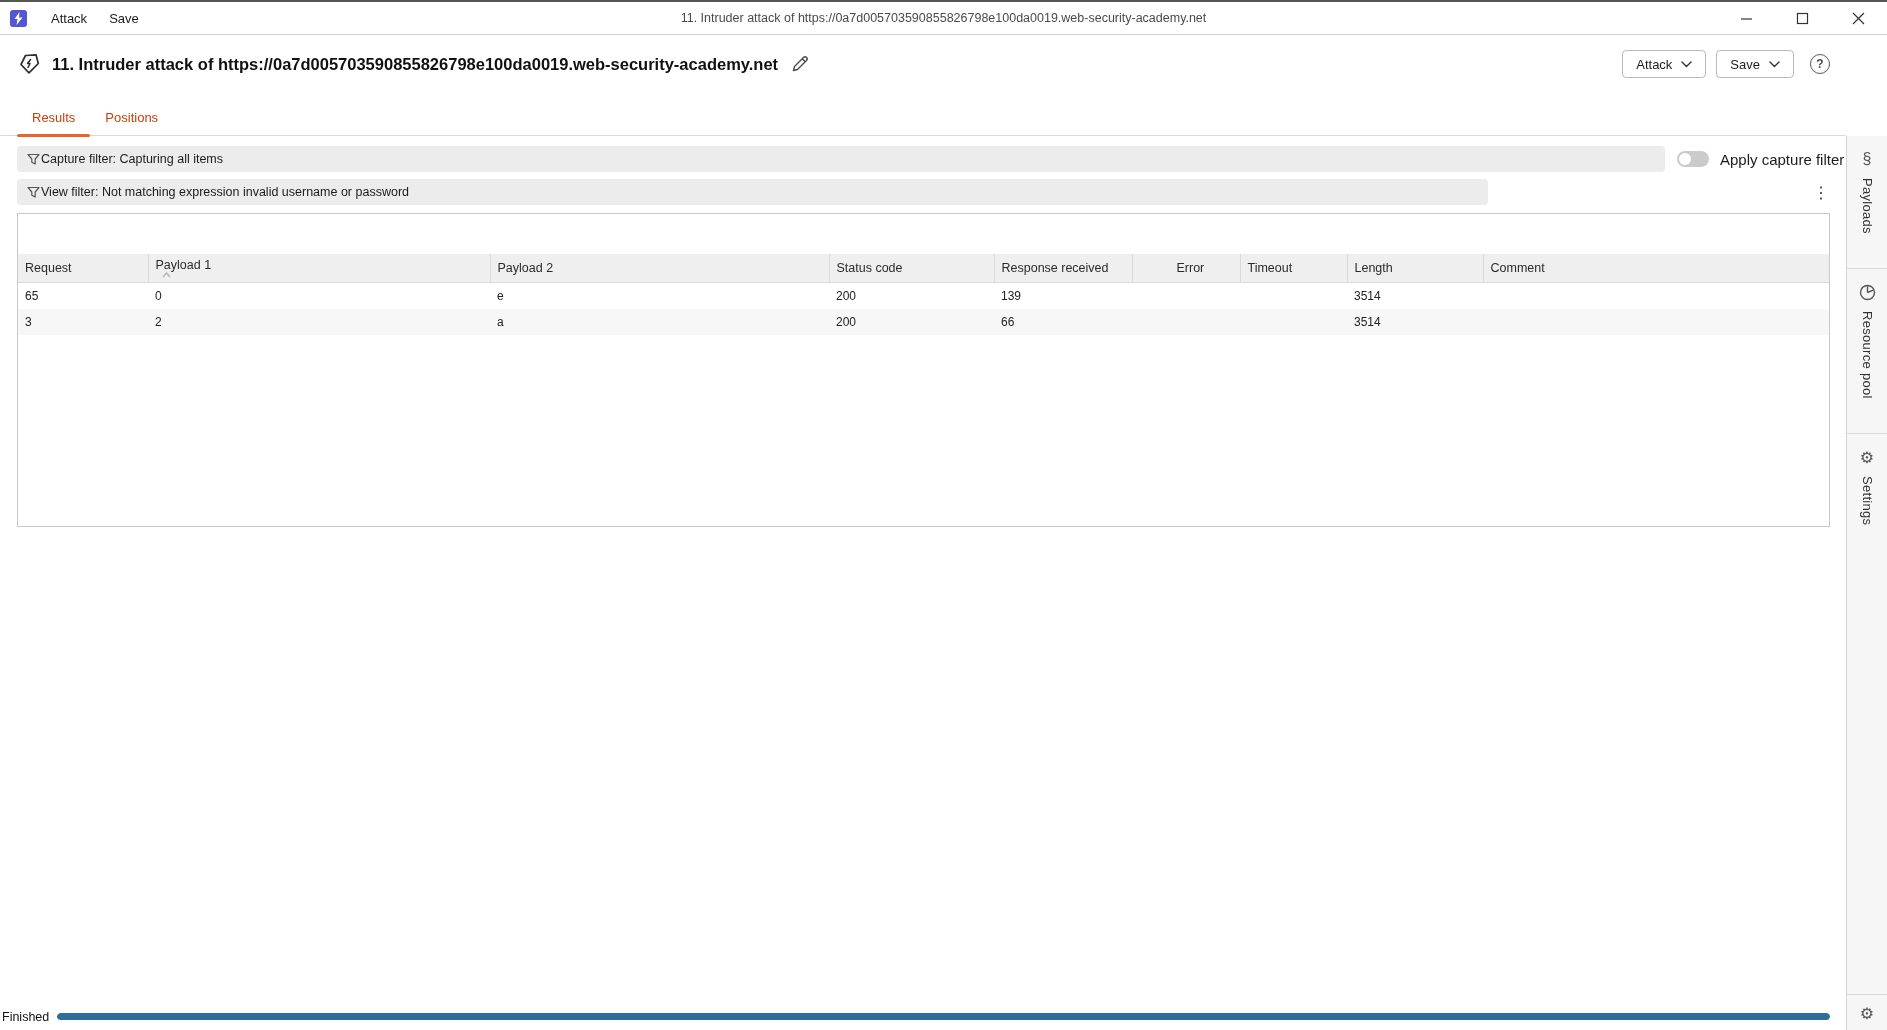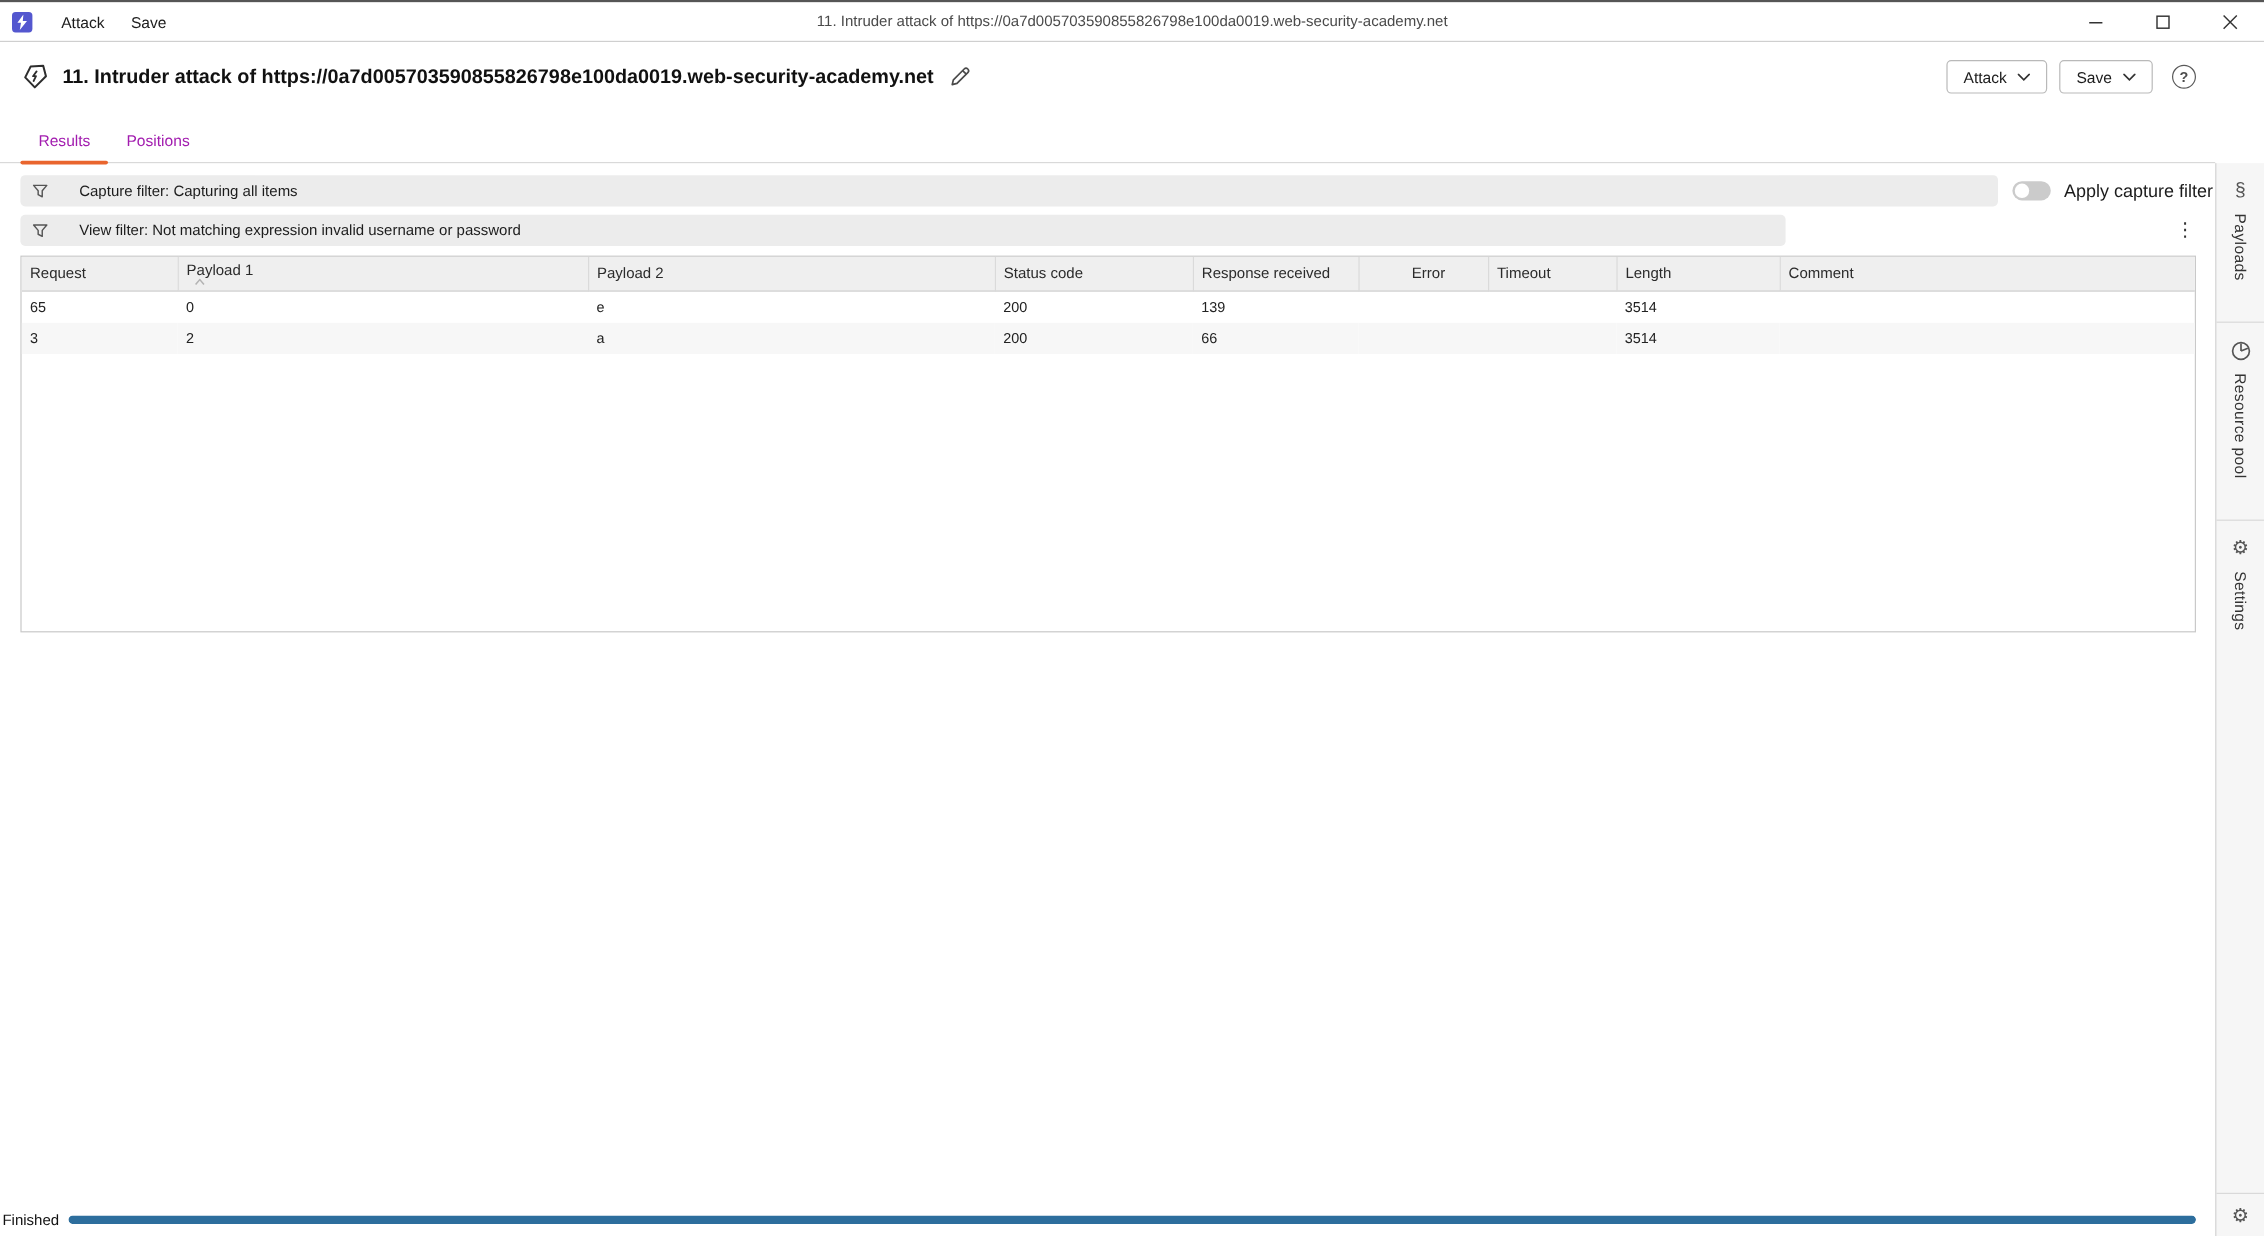--- a/index.html
+++ b/index.html
@@ -28,40 +28,40 @@
   .pencil-icon { margin-left:12px; width:20px; height:20px; }
   .header-right { margin-left:auto; display:flex; align-items:center; gap:10px; margin-right:16px; }
   .btn { display:flex; align-items:center; gap:9px; background:#fff; border:1px solid #b9b9b9;
     border-radius:4px; padding:4px 13px; font-size:13px; color:#1c1c1c; height:28px; cursor:pointer; }
   .help-icon { width:20px; height:20px; border:1.5px solid #595959; border-radius:50%;
     display:flex; align-items:center; justify-content:center; font-size:12px; font-weight:700; color:#4c4c4c; margin-left:6px; }
 
   
   .tabbar { position:absolute; left:0; top:103px; width:1846px; height:33px;
     display:flex; align-items:flex-end; padding-left:17px; border-bottom:1px solid #d9d9d9; }
-  .tab { font-size:13px; padding:7px 15px 10px 15px; position:relative; color:#a21caf; cursor:pointer; }
+  .tab { font-size:13px; padding:7px 15px 10px 15px; position:relative; color:#c2410c; cursor:pointer; }
   .tab.active::after { content:""; position:absolute; left:0; right:0; bottom:-2px; height:3px;
     border-radius:2px; background:var(--accent); }
 
   
   .filter-bar { position:absolute; left:17px; height:26px; background:#ececec; border-radius:4px;
-    display:flex; align-items:center; padding:0 10px; gap:26px; font-size:12.5px; color:#1c1c1c; }
+    display:flex; align-items:center; padding:0 10px; gap:1px; font-size:12.5px; color:#1c1c1c; }
   .capture-bar { top:146px; width:1648px; }
   .view-bar { top:179px; width:1471px;text-align:right; }
   .toggle-wrap { position:absolute; left:1677px; top:146px; height:26px; display:flex; align-items:center; gap:11px; }
   .toggle { width:32px; height:16px; border-radius:8px; background:#cbcbcb; position:relative; cursor:pointer; }
   .toggle .knob { position:absolute; left:2px; top:2px; width:12px; height:12px; border-radius:50%; background:#fff; }
   .toggle-label { font-size:15px; color:#1c1c1c; }
   .kebab { position:absolute; left:1810px; top:180px; width:22px; height:24px; display:flex;
     align-items:center; justify-content:center; font-size:16px; color:#333; cursor:pointer; }
 
   
   .table-wrap { position:absolute; left:17px; top:213px; width:1813px; height:314px;
     border:1px solid #c9c9c9; background:#fff; overflow:hidden; }
-  table { border-collapse:collapse; table-layout:fixed; width:1811px; }
+  table { border-collapse:collapse; table-layout:fixed; width:1811px;margin-top:40px; }
   th { background:#efefef; border:1px solid #dadada; border-top:none; font-weight:400;
     font-size:12.5px; color:#2b2b2b; text-align:left; padding:4px 7px; height:24px; white-space:nowrap; }
   th:first-child { border-left:none; } th:last-child { border-right:none; }
   th .sort { margin-left:6px; }
   td { font-size:12px; color:#222; padding:6px 7px; height:20px; white-space:nowrap; }
   tbody tr:nth-child(even) { background:#f7f7f7; }
 
   
   .sidebar { position:absolute; right:0; top:136px; width:41px; bottom:0; background:#f6f6f6;
     border-left:1px solid #d4d4d4; display:flex; flex-direction:column; align-items:center; }

